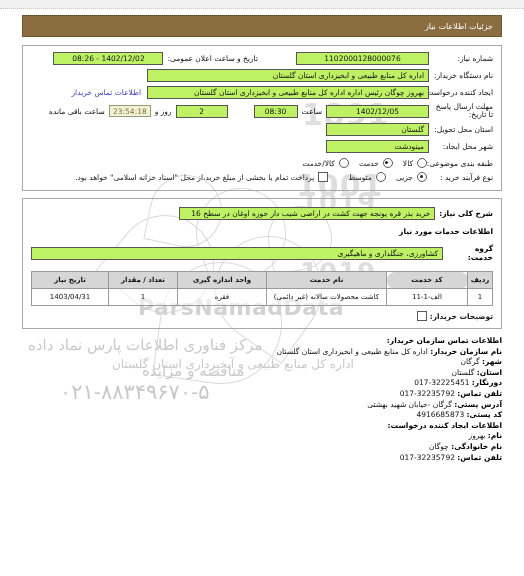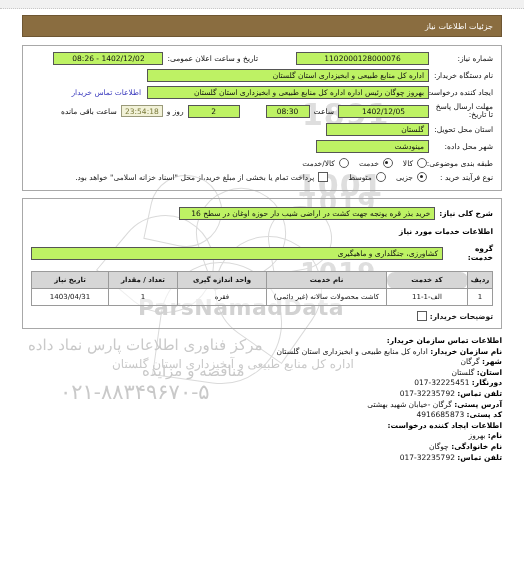--- a/index.html
+++ b/index.html
@@ -273,37 +273,37 @@
     </div>
 
     <div class="row">
       <span class="lbl w1">ایجاد کننده درخواست:</span>
       <span class="box txt-right" style="width:282px;">بهروز چوگان رئیس اداره اداره کل منابع طبیعی و ابخیزداری استان گلستان</span>
       <a href="#" class="link">اطلاعات تماس خریدار</a>
     </div>
 
     <div class="row">
       <span class="lbl w1" style="white-space:normal; line-height:8px;">مهلت ارسال پاسخ تا تاریخ:</span>
-      <span class="box" style="width:91px;">1402/12/05</span>
+      <span class="box" style="width:103px;">1402/12/05</span>
       <span class="plain">ساعت</span>
       <span class="box" style="width:44px;">08:30</span>
       <span class="box" style="width:52px; margin-right:26px;">2</span>
       <span class="plain">روز و</span>
       <span class="yellowbox" style="width:42px;">23:54:18</span>
       <span class="plain">ساعت باقی مانده</span>
     </div>
 
     <div class="row">
       <span class="lbl w1">استان محل تحویل:</span>
       <span class="box txt-right" style="width:103px;">گلستان</span>
     </div>
 
     <div class="row">
-      <span class="lbl w1">شهر محل داده:</span>
-      <span class="box txt-right" style="width:113px;">مینودشت</span>
+      <span class="lbl w1">شهر محل ایجاد:</span>
+      <span class="box txt-right" style="width:103px;">مینودشت</span>
     </div>
 
     <div class="row" style="margin-top:5px;">
       <span class="lbl w1">طبقه بندی موضوعی:</span>
       <span class="opt">
         <span class="radio"></span>
         <span class="t">کالا</span>
       </span>
       <span class="opt">
         <span class="radio on"></span>

